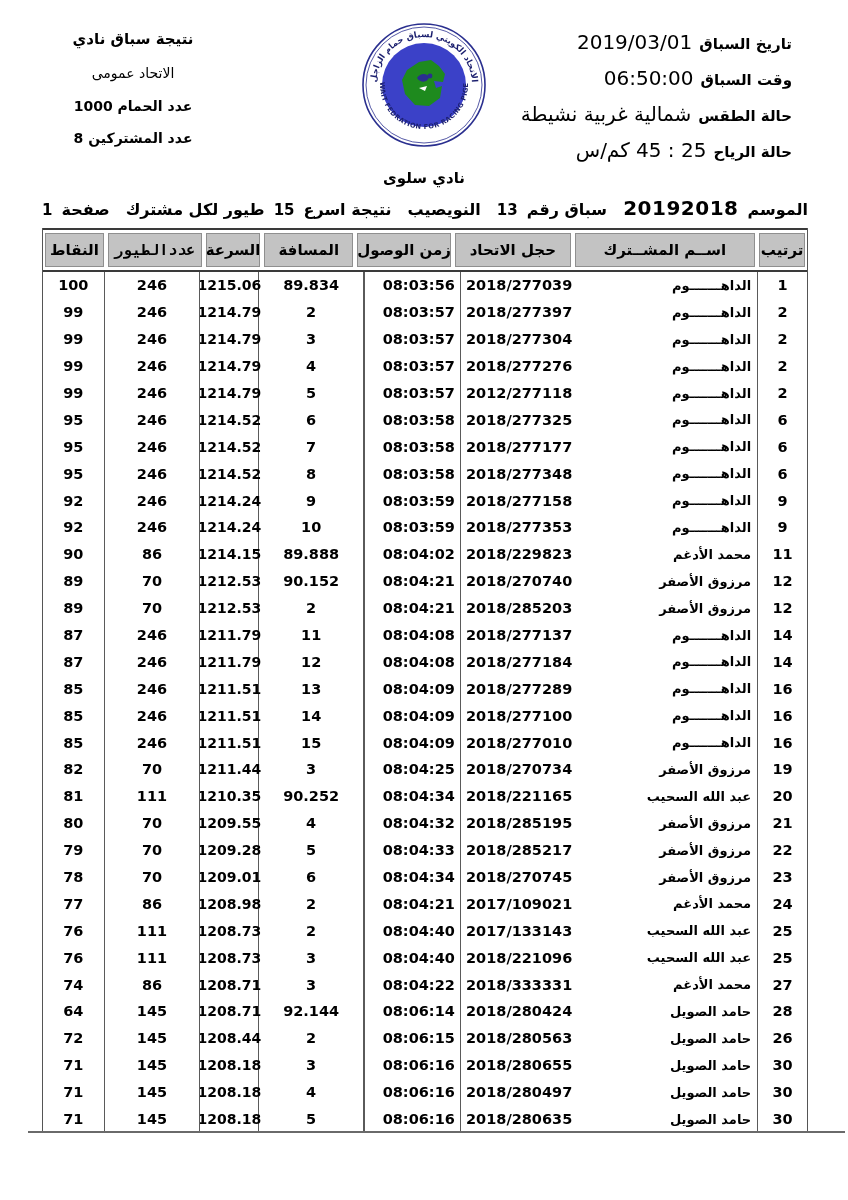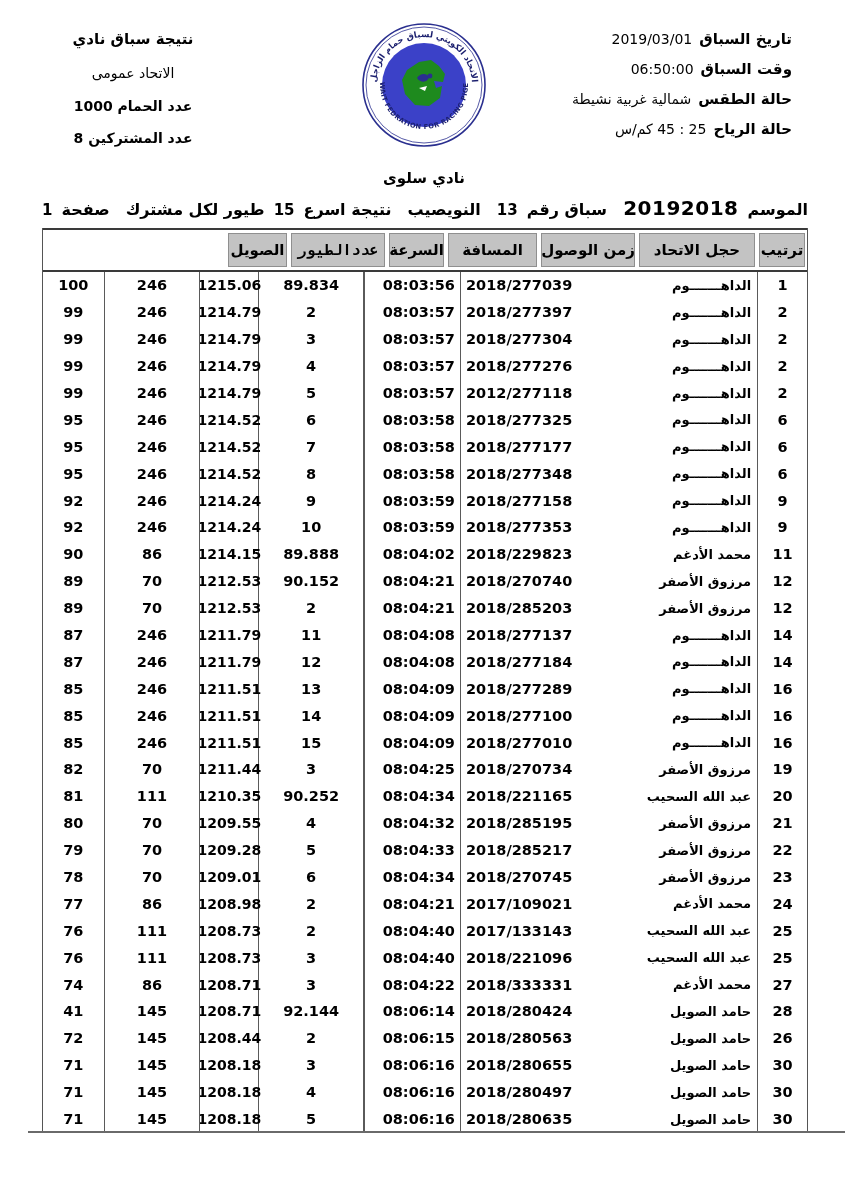--- a/index.html
+++ b/index.html
@@ -12,21 +12,21 @@
   .tl-panel{position:absolute;left:38px;top:30px;width:190px;direction:rtl;text-align:center;}
   .tl-title{font-size:15px;font-weight:700;margin-bottom:17px;}
   .tl-sub{font-size:14px;margin-bottom:17px;}
   .tl-stat{font-size:14px;font-weight:700;margin-bottom:16px;white-space:nowrap;}
   
   .logo-wrap{position:absolute;left:361px;top:22px;width:126px;height:126px;}
   
   .tr-panel{position:absolute;right:56px;top:30px;direction:rtl;text-align:right;}
   .tr-line{display:flex;direction:rtl;align-items:baseline;gap:7px;margin-bottom:12px;white-space:nowrap;}
   .tr-label{font-size:15px;font-weight:700;}
-  .tr-value{font-size:14px;}
+  .tr-value{font-size:20px;}
   
   .club-name{position:absolute;top:169px;left:0;width:848px;text-align:center;
     font-size:15px;font-weight:700;direction:rtl;}
   .season-line{position:absolute;top:196px;left:42px;width:766px;direction:rtl;
     display:flex;justify-content:space-between;align-items:baseline;white-space:nowrap;}
   .seg{display:flex;direction:rtl;align-items:baseline;gap:9px;}
   .seg .lbl{font-size:16px;font-weight:700;}
   .seg .num{font-size:15px;font-weight:700;}
   .seg .num-big{font-size:20px;font-weight:700;letter-spacing:0.5px;}
   
@@ -137,26 +137,27 @@
   </div>
   <div class="seg">
     <span class="lbl">صفحة</span>
     <span class="num">1</span>
   </div>
 </div>
 
 <div class="results-table">
   <div class="t-header">
     <div class="h-cell hw-rank">ترتيب</div>
+    <div class="h-cell hw-name">اســم المشــترك</div>
     <div class="h-cell hw-ring">حجل الاتحاد</div>
     <div class="h-cell hw-time">زمن الوصول</div>
     <div class="h-cell hw-dist">المسافة</div>
     <div class="h-cell hw-speed">السرعة</div>
     <div class="h-cell hw-birds">عددالطيور</div>
-    <div class="h-cell hw-points">الصويل</div>
+    <div class="h-cell hw-points">النقاط</div>
   </div>
   <div class="t-body">
       <div class="t-row">
     <div class="cell c-rank">1</div>
     <div class="cell c-name">الداهـــــــوم</div>
     <div class="cell c-ring">2018/277039</div>
     <div class="cell c-time">08:03:56</div>
     <div class="cell c-dist">89.834</div>
     <div class="cell c-speed">1215.06</div>
     <div class="cell c-birds">246</div>
@@ -423,21 +424,21 @@
     <div class="cell c-points">74</div>
   </div>
       <div class="t-row">
     <div class="cell c-rank">28</div>
     <div class="cell c-name">حامد الصويل</div>
     <div class="cell c-ring">2018/280424</div>
     <div class="cell c-time">08:06:14</div>
     <div class="cell c-dist">92.144</div>
     <div class="cell c-speed">1208.71</div>
     <div class="cell c-birds">145</div>
-    <div class="cell c-points">41</div>
+    <div class="cell c-points">64</div>
   </div>
       <div class="t-row">
     <div class="cell c-rank">26</div>
     <div class="cell c-name">حامد الصويل</div>
     <div class="cell c-ring">2018/280563</div>
     <div class="cell c-time">08:06:15</div>
     <div class="cell c-dist">2</div>
     <div class="cell c-speed">1208.44</div>
     <div class="cell c-birds">145</div>
     <div class="cell c-points">72</div>

